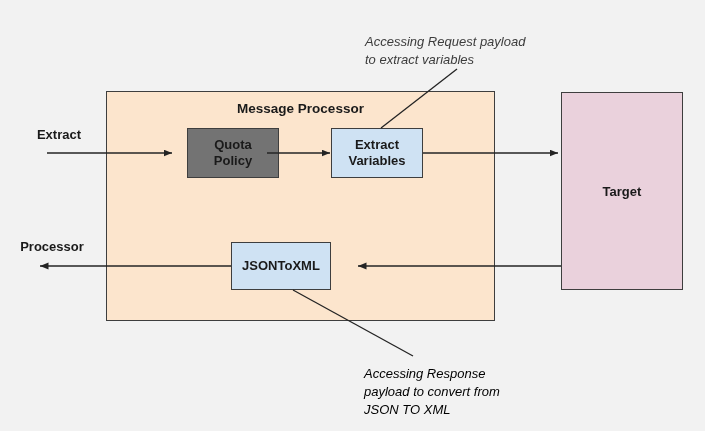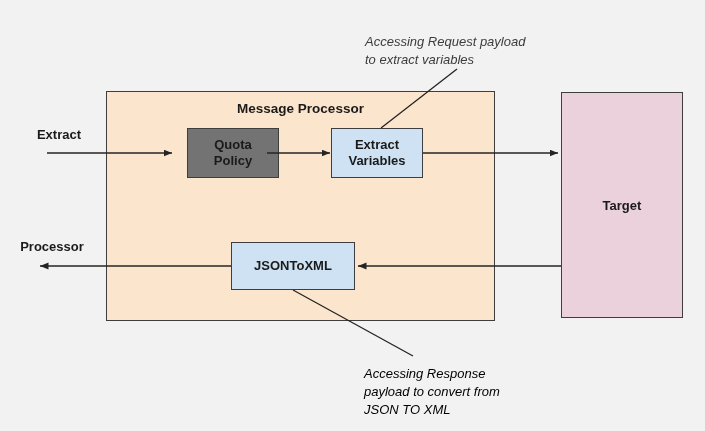--- a/index.html
+++ b/index.html
@@ -38,24 +38,24 @@
     justify-content: center;
     text-align: center;
     font-size: 13px;
     font-weight: bold;
     color: #1a1a1a;
     line-height: 1.25;
     white-space: pre-line;
   }
   .node-quota    { left: 175px; top: 128px; width: 92px;  height: 50px; }
   .node-extract  { left: 331px; top: 128px; width: 92px;  height: 50px; }
-  .node-json     { left: 231px; top: 242px; width: 124px; height: 48px; }
+  .node-json     { left: 231px; top: 242px; width: 100px; height: 48px; }
   .target {
     left: 561px; top: 92px;
-    width: 122px; height: 226px;
+    width: 122px; height: 198px;
     display: flex;
     align-items: center;
     justify-content: center;
     font-size: 13px;
     font-weight: bold;
     color: #1a1a1a;
   }
   .flow-label {
     position: absolute;
     font-size: 13px;

